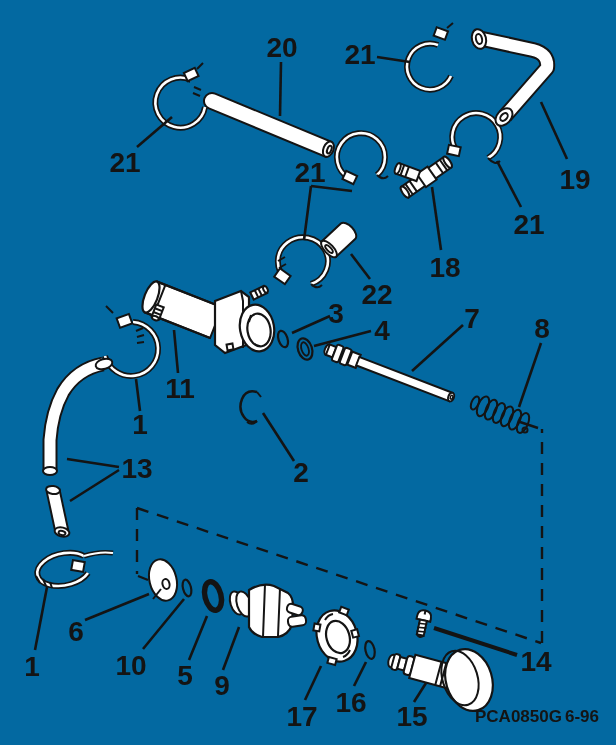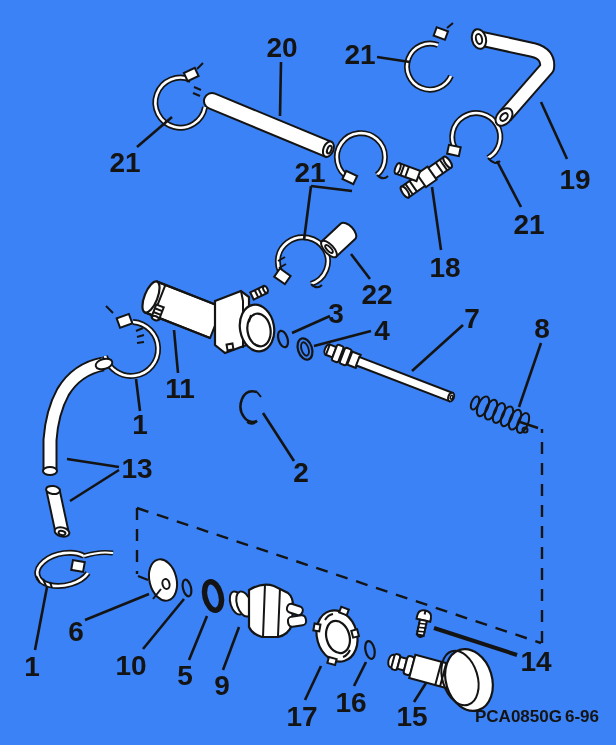--- a/index.html
+++ b/index.html
@@ -1,16 +1,16 @@
 <!DOCTYPE html>
 <html><head>
 <meta charset="utf-8">
 <style>
   html,body{margin:0;padding:0;background:#fff;}
-  .stage{position:relative;width:616px;height:745px;background:#3b82f6;overflow:hidden;
+  .stage{position:relative;width:616px;height:745px;background:#0369a1;overflow:hidden;
          font-family:"Liberation Sans", sans-serif;}
   svg{position:absolute;left:0;top:0;}
   svg *{vector-effect:none;}
   .ink{stroke:#141414;fill:none;stroke-linecap:butt;stroke-linejoin:round;}
   .w2{stroke-width:2;} .w22{stroke-width:2.2;} .w25{stroke-width:2.5;}
   .fill{fill:#ffffff;stroke:#141414;}
   .hoseO{stroke:#141414;fill:none;stroke-width:16;stroke-linejoin:round;}
   .hoseI{stroke:#ffffff;fill:none;stroke-width:12;stroke-linejoin:round;}
   .hose13O{stroke:#141414;fill:none;stroke-width:15;stroke-linejoin:round;}
   .hose13I{stroke:#ffffff;fill:none;stroke-width:11;stroke-linejoin:round;}

